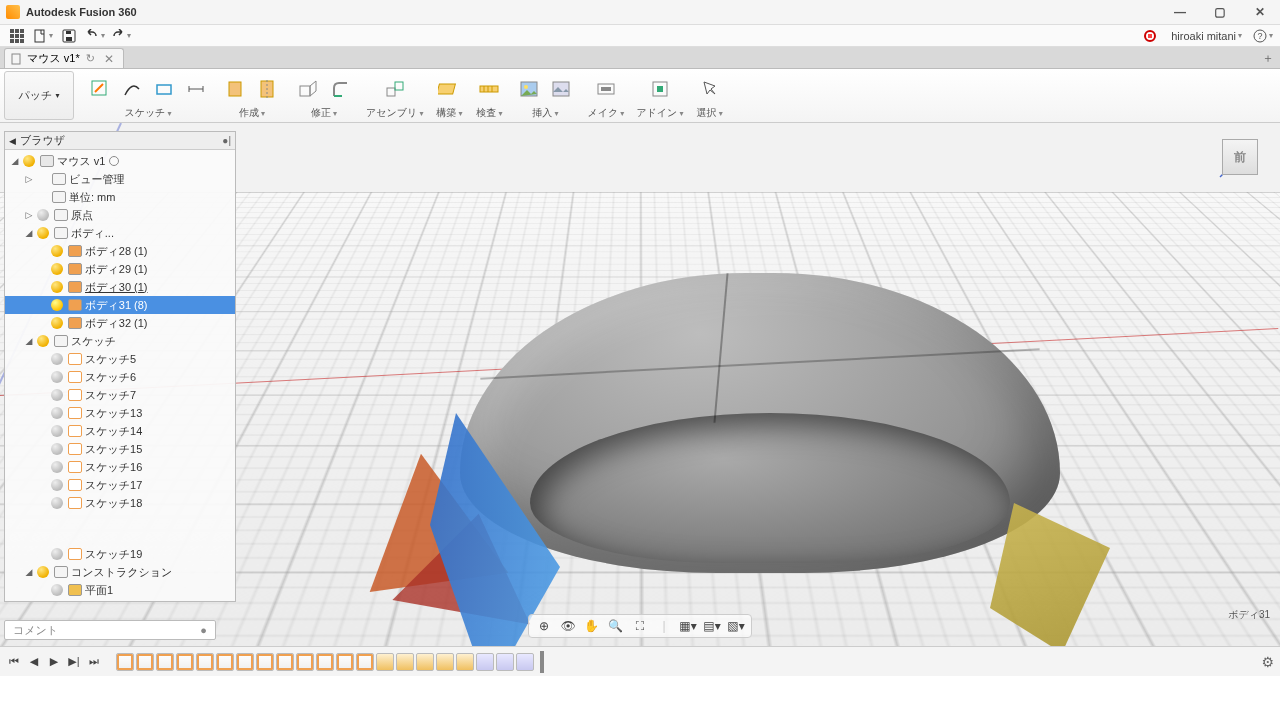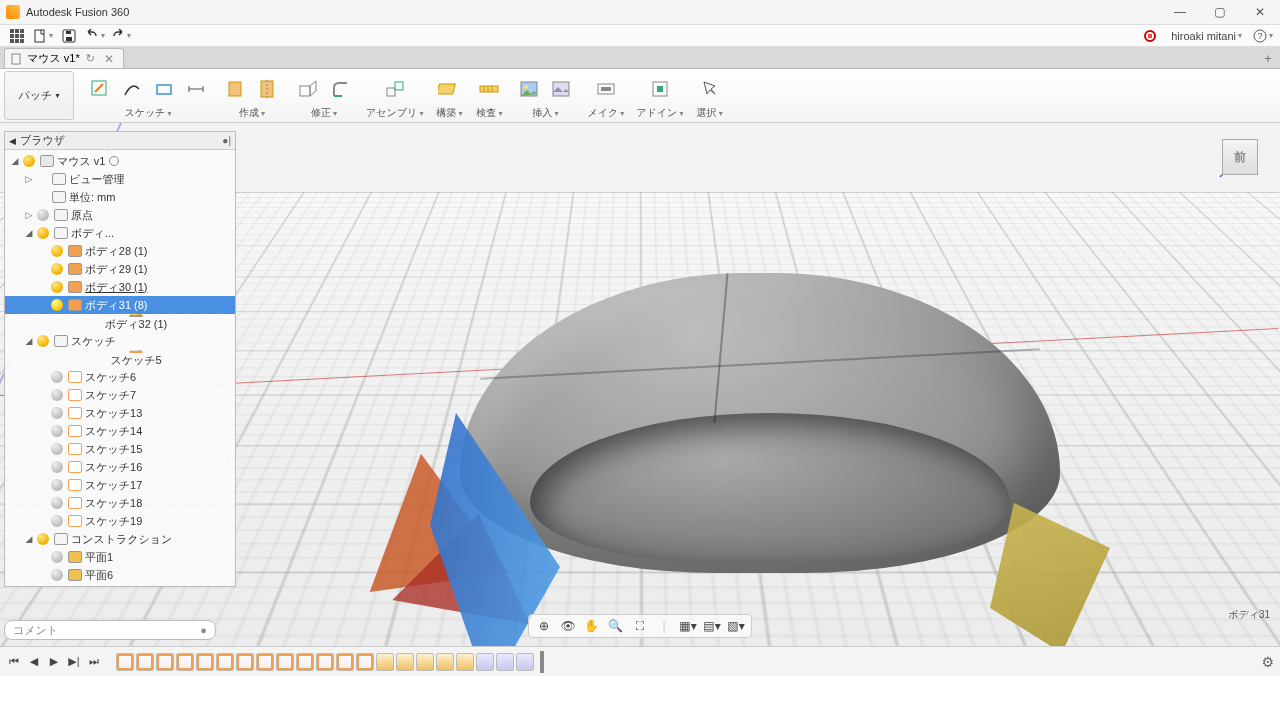--- a/index.html
+++ b/index.html
@@ -1,17 +1,17 @@
 <!DOCTYPE html>
 <html><head>
 <meta charset="utf-8">
 <style>
 * { box-sizing: border-box; margin: 0; padding: 0; font-family: "Segoe UI", Arial, sans-serif; }
 html,body { width: 1280px; height: 720px; overflow: hidden; background:#fff; }
-.titlebar { height:25px; background:#f5f5f5; border-bottom:1px solid #ddd; display:flex; align-items:center; font-size:11px; color:#333; }
+.titlebar { height:25px; background:#f5f5f5; border-bottom:1px solid #ddd; display:flex; align-items:center; font-size:11px; color:#333;font-weight:bold; }
 .titlebar .logo { width:14px; height:14px; background:linear-gradient(45deg,#ff8c00,#ffc04c); margin:0 6px; border-radius:2px; }
 .titlebar .spacer { flex:1; }
 .titlebar .winbtn { width:40px; height:25px; display:flex; align-items:center; justify-content:center; color:#555; font-size:12px; cursor:pointer; }
 .topbar { height:22px; background:#fafafa; border-bottom:1px solid #ddd; display:flex; align-items:center; padding:0 4px; font-size:11px; color:#333; }
 .topbar .btn { width:22px; height:18px; margin:0 2px; display:flex; align-items:center; justify-content:center; color:#444; cursor:pointer; position:relative; }
 .topbar .btn span.caret { font-size:7px; margin-left:2px; color:#888; }
 .topbar .spacer { flex:1; }
 .topbar .rec { width:12px; height:12px; border:2px solid #c00; border-radius:50%; background:radial-gradient(circle,#f44 40%,#fff 41%); }
 .tabstrip { height:22px; background:#d9d9d9; border-bottom:1px solid #bbb; display:flex; align-items:end; padding-left:4px; position:relative; }
 .tabstrip .tab { background:#f5f5f5; border:1px solid #bbb; border-bottom:none; border-radius:3px 3px 0 0; height:20px; display:flex; align-items:center; padding:0 6px; font-size:11px; min-width:120px; }
@@ -52,21 +52,21 @@
 .node .tw { width:12px; text-align:center; color:#666; font-size:9px; }
 .node .bulb { width:12px; height:12px; border-radius:50%; background:radial-gradient(circle at 35% 30%, #ffe680, #f0b000 70%); margin:0 2px; }
 .node .bulb.off { background:radial-gradient(circle at 35% 30%, #eee, #bbb 70%); }
 .node .ic { width:14px; height:12px; margin:0 3px; background:#ccc; border:1px solid #999; border-radius:2px; }
 .node .ic.comp { background:#e8e8e8; }
 .node .ic.body { background:#f0a050; }
 .node .ic.sketch { background:#fff; border-color:#f0a050; }
 .node .ic.plane { background:#f0c050; }
 .node .ic.folder { background:#f4f4f4; }
 .node.sel .tw,.node.sel .bulb{ filter:brightness(1.1);}
-.commentbar { position:absolute; left:4px; bottom:6px; width:212px; height:20px; background:#fff; border:1px solid #bbb; border-radius:8px; display:flex; align-items:center; padding:0 8px; font-size:11px; color:#888;text-align:right; }
+.commentbar { position:absolute; left:4px; bottom:6px; width:212px; height:20px; background:#fff; border:1px solid #bbb; border-radius:2px; display:flex; align-items:center; padding:0 8px; font-size:11px; color:#888;text-align:right; }
 .commentbar .dot { margin-left:auto; color:#888; }
 .viewcube { position:absolute; right:18px; top:12px; width:44px; height:44px; }
 .viewcube .cube { position:absolute; width:36px; height:36px; background:linear-gradient(#f4f4f4,#ddd); border:1px solid #aaa; transform:rotate(0deg); left:4px; top:4px; display:flex; align-items:center; justify-content:center; font-size:12px; color:#888; font-weight:bold;}
 .navtools { position:absolute; left:50%; bottom:8px; transform:translateX(-50%); display:flex; gap:6px; background:rgba(255,255,255,.7); border:1px solid #ccc; border-radius:4px; padding:2px 6px; }
 .navtools .nb { width:18px; height:18px; display:flex; align-items:center; justify-content:center; font-size:12px; color:#444; cursor:pointer;}
 .statuslabel { position:absolute; right:10px; bottom:24px; font-size:10px; color:#555; }
 .timeline { height:30px; background:#f4f4f4; border-top:1px solid #ccc; display:flex; align-items:center; padding:0 6px; gap:4px; position:relative; }
 .timeline .tb { width:16px; height:16px; display:flex; align-items:center; justify-content:center; color:#444; font-size:11px; cursor:pointer; }
 .timeline .steps { display:flex; gap:2px; margin-left:10px; }
 .timeline .step { width:18px; height:18px; border:1px solid #bbb; background:linear-gradient(#fff,#eee); border-radius:2px; cursor:pointer; display:flex; align-items:center; justify-content:center; font-size:9px; color:#999;}
@@ -378,33 +378,33 @@
           <span class="bulb "></span>
           <span class="ic body"></span>
           <span>ボディ30 (1)</span>
         </div>
         <div class="node sel" style="padding-left: 32px;">
           <span class="tw"></span>
           <span class="bulb "></span>
           <span class="ic body"></span>
           <span>ボディ31 (8)</span>
         </div>
-        <div class="node" style="padding-left: 32px; flex-direction: column;">
+        <div class="node" style="padding-left: 32px;">
           <span class="tw"></span>
           <span class="bulb "></span>
           <span class="ic body"></span>
           <span>ボディ32 (1)</span>
         </div>
         <div class="node" style="padding-left: 18px;">
           <span class="tw">◢</span>
           <span class="bulb "></span>
           <span class="ic folder"></span>
           <span>スケッチ</span>
         </div>
-        <div class="node" style="padding-left: 32px; flex-direction: column;">
+        <div class="node" style="padding-left: 32px;">
           <span class="tw"></span>
           <span class="bulb off"></span>
           <span class="ic sketch"></span>
           <span>スケッチ5</span>
         </div>
         <div class="node" style="padding-left: 32px;">
           <span class="tw"></span>
           <span class="bulb off"></span>
           <span class="ic sketch"></span>
           <span>スケッチ6</span>
@@ -444,43 +444,37 @@
           <span class="bulb off"></span>
           <span class="ic sketch"></span>
           <span>スケッチ17</span>
         </div>
         <div class="node" style="padding-left: 32px;">
           <span class="tw"></span>
           <span class="bulb off"></span>
           <span class="ic sketch"></span>
           <span>スケッチ18</span>
         </div>
-        <div class="node" style="padding-left: 32px;">
+        <div class="node" style="padding-left: 32px; margin-top: 33px;">
           <span class="tw"></span>
           <span class="bulb off"></span>
           <span class="ic sketch"></span>
           <span>スケッチ19</span>
         </div>
         <div class="node" style="padding-left: 18px;">
           <span class="tw">◢</span>
           <span class="bulb "></span>
           <span class="ic folder"></span>
           <span>コンストラクション</span>
         </div>
         <div class="node" style="padding-left: 32px;">
           <span class="tw"></span>
           <span class="bulb off"></span>
           <span class="ic plane"></span>
           <span>平面1</span>
-        </div>
-        <div class="node" style="padding-left: 32px;">
-          <span class="tw"></span>
-          <span class="bulb off"></span>
-          <span class="ic plane"></span>
-          <span>平面6</span>
         </div>
       </div>
   </div>
 
   <div class="commentbar">
     <span>コメント</span>
     <span class="dot">●</span>
   </div>
 
   <div class="viewcube">

